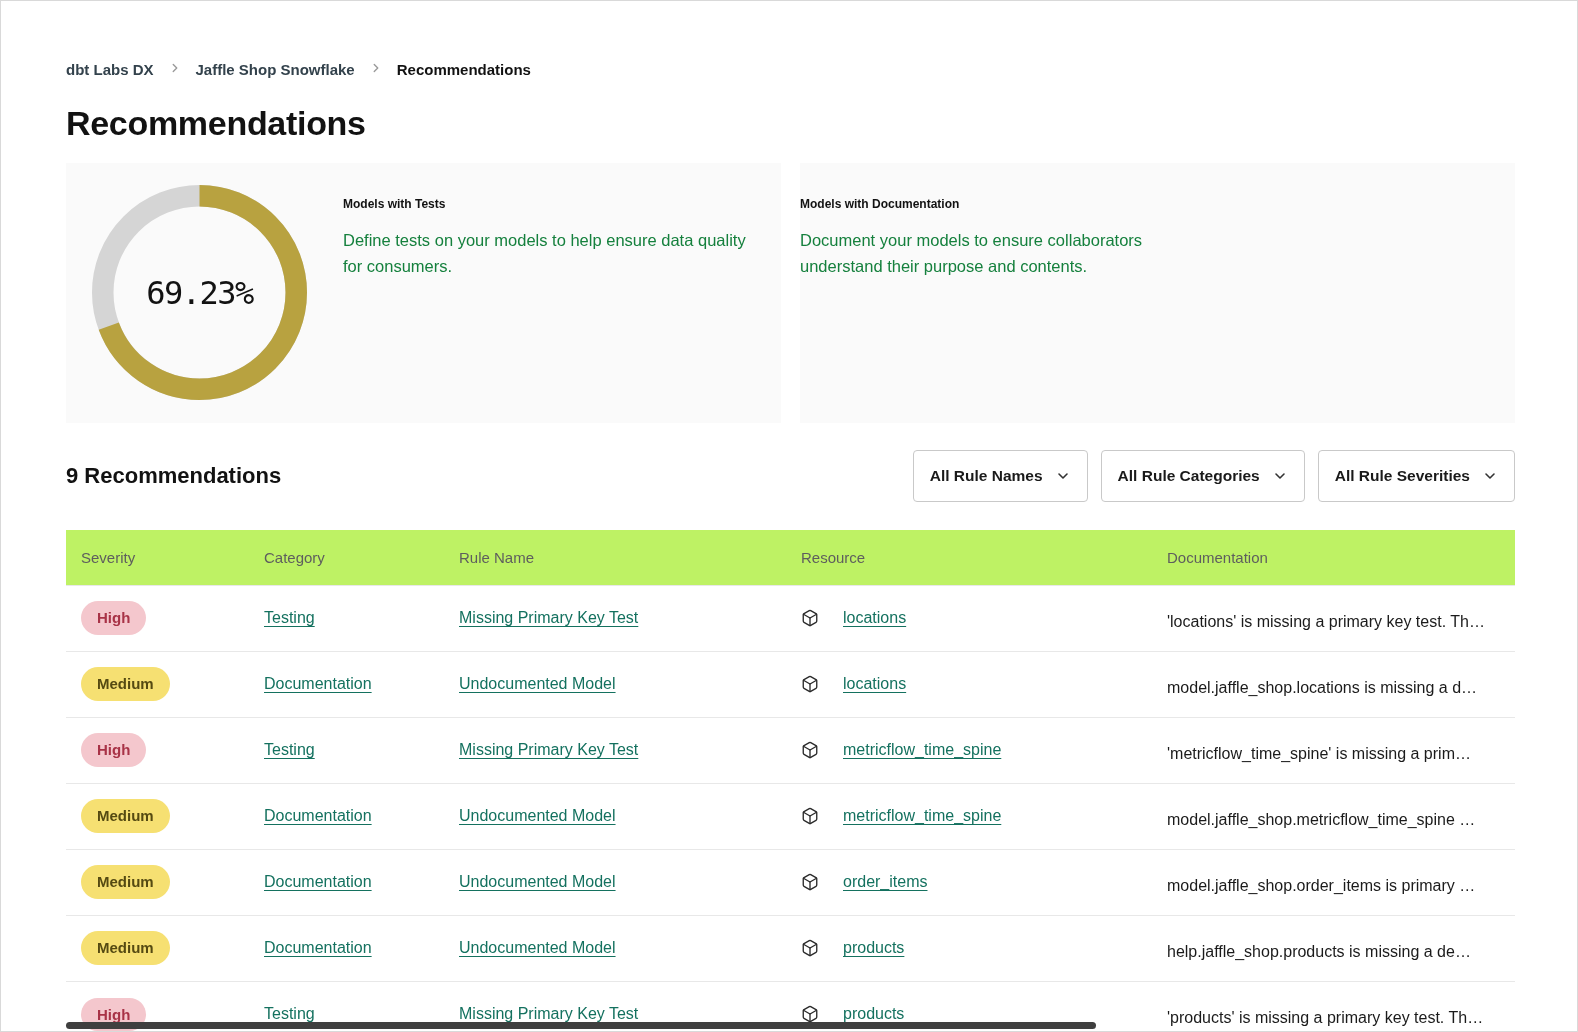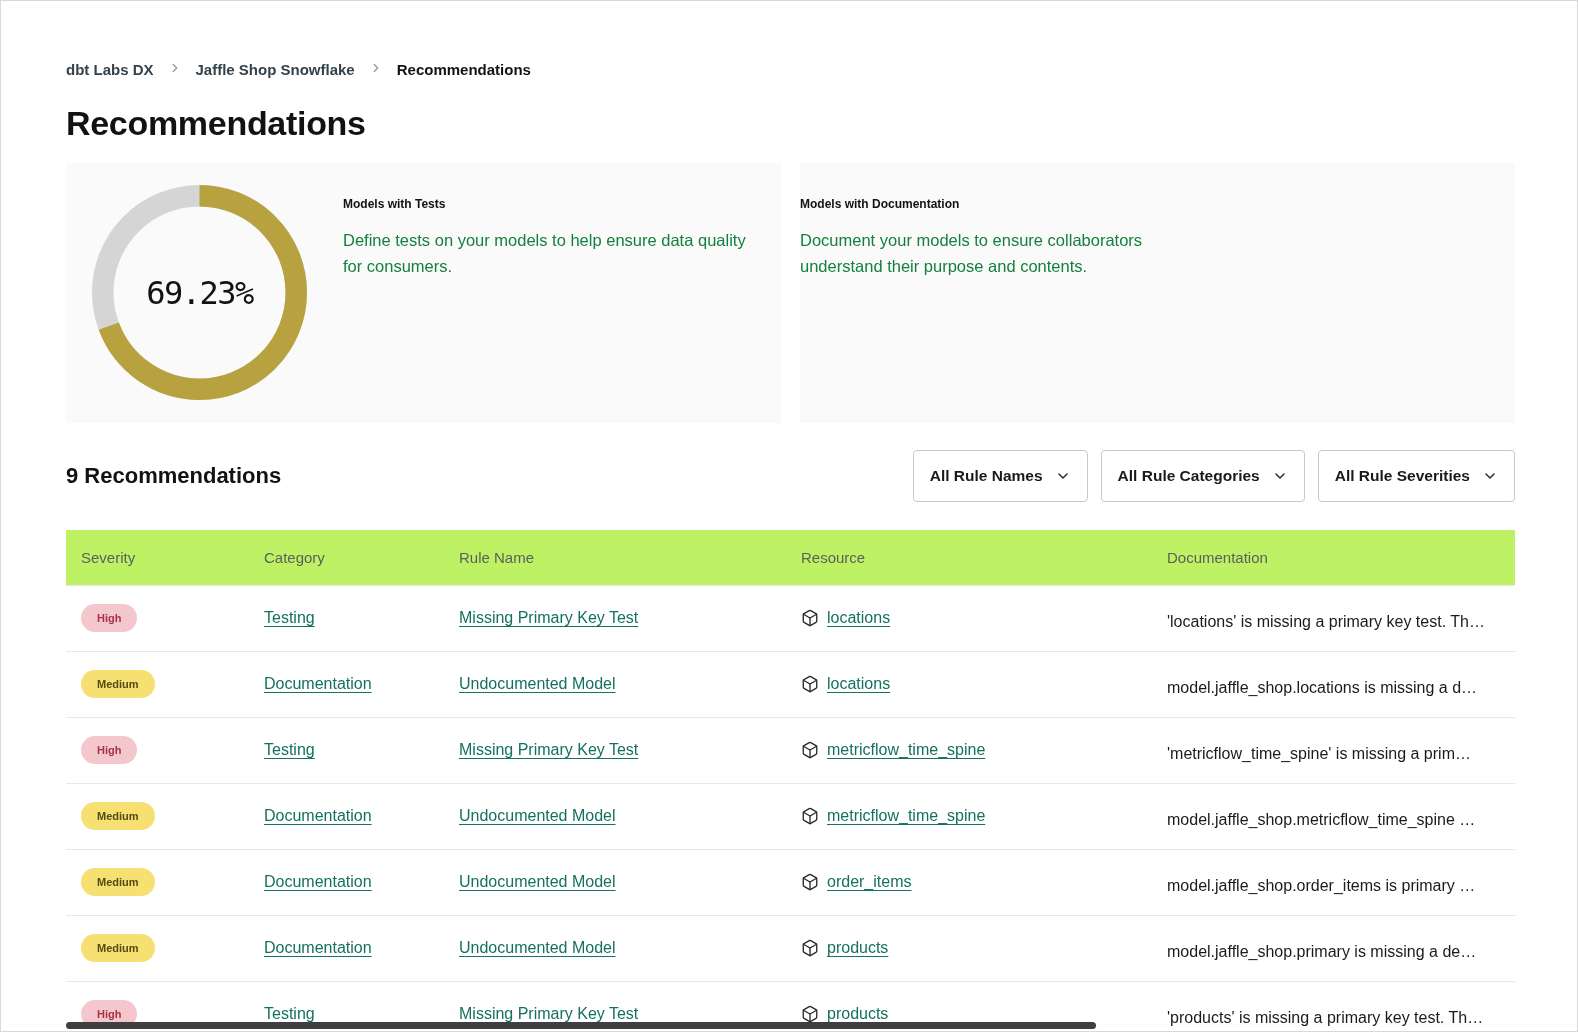--- a/index.html
+++ b/index.html
@@ -49,27 +49,27 @@
   .rec-table thead th {
     background:#bef264; text-align:left; font-size:15px; font-weight:500; color:#5e5e5e;
     height:55px; padding:0;
   }
   .rec-table th:first-child, .rec-table td:first-child { padding-left:15px; }
   .rec-table tbody td { height:66px; border-top:1px solid #e8e8e8; font-size:16px; vertical-align:middle; padding:0; }
   .rec-table th:first-child { padding-left:15px; }
 
   .badge {
     display:inline-block; padding:7px 16px; border-radius:17px;
-    font-size:11px; font-weight:700; line-height:1.3;
+    font-size:15px; font-weight:700; line-height:1.3;
   }
   .sev-high { background:#f4c7cd; color:#a83347; }
   .sev-medium { background:#f6e072; color:#554a12; }
 
   a.tlink { color:#14715f; font-weight:500; text-decoration:underline; text-underline-offset:3px; cursor:pointer; }
-  .resource-cell { display:flex; align-items:center; gap:8px; }
+  .resource-cell { display:flex; align-items:center; gap:24px; }
   .pkg-icon { display:flex; align-items:center; color:#2b2b2b; flex-shrink:0; }
   .rec-text { display:block; white-space:nowrap; overflow:hidden; color:#1b1b1b; padding-right:4px;margin-top:8px; }
 
   
   .h-scrollbar {
     position:absolute; left:65px; bottom:2px; width:1030px; height:7px;
     background:#3f3f3f; border-radius:4px; cursor:grab;
   }
 </style>
 </head>
@@ -284,21 +284,21 @@
           <svg width="18" height="18" viewBox="0 0 24 24" fill="none" stroke="currentColor" stroke-width="1.8" stroke-linecap="round" stroke-linejoin="round">
             <path d="M21 16V8a2 2 0 0 0-1-1.73l-7-4a2 2 0 0 0-2 0l-7 4A2 2 0 0 0 3 8v8a2 2 0 0 0 1 1.73l7 4a2 2 0 0 0 2 0l7-4A2 2 0 0 0 21 16z"></path>
             <polyline points="3.27 6.96 12 12.01 20.73 6.96"></polyline>
             <line x1="12" y1="22.08" x2="12" y2="12"></line>
           </svg>
         </span>
         <a class="tlink">products</a>
       </span>
     </td>
     <td>
-              <span class="rec-text">model.jaffle_shop.primary is missing a de…</span>
+              <span class="rec-text">help.jaffle_shop.products is missing a de…</span>
             </td>
   </tr>
 
   <tr>
     <td><span class="badge sev-high">High</span></td>
     <td><a class="tlink">Testing</a></td>
     <td><a class="tlink">Missing Primary Key Test</a></td>
     <td>
       <span class="resource-cell">
         <span class="pkg-icon">

